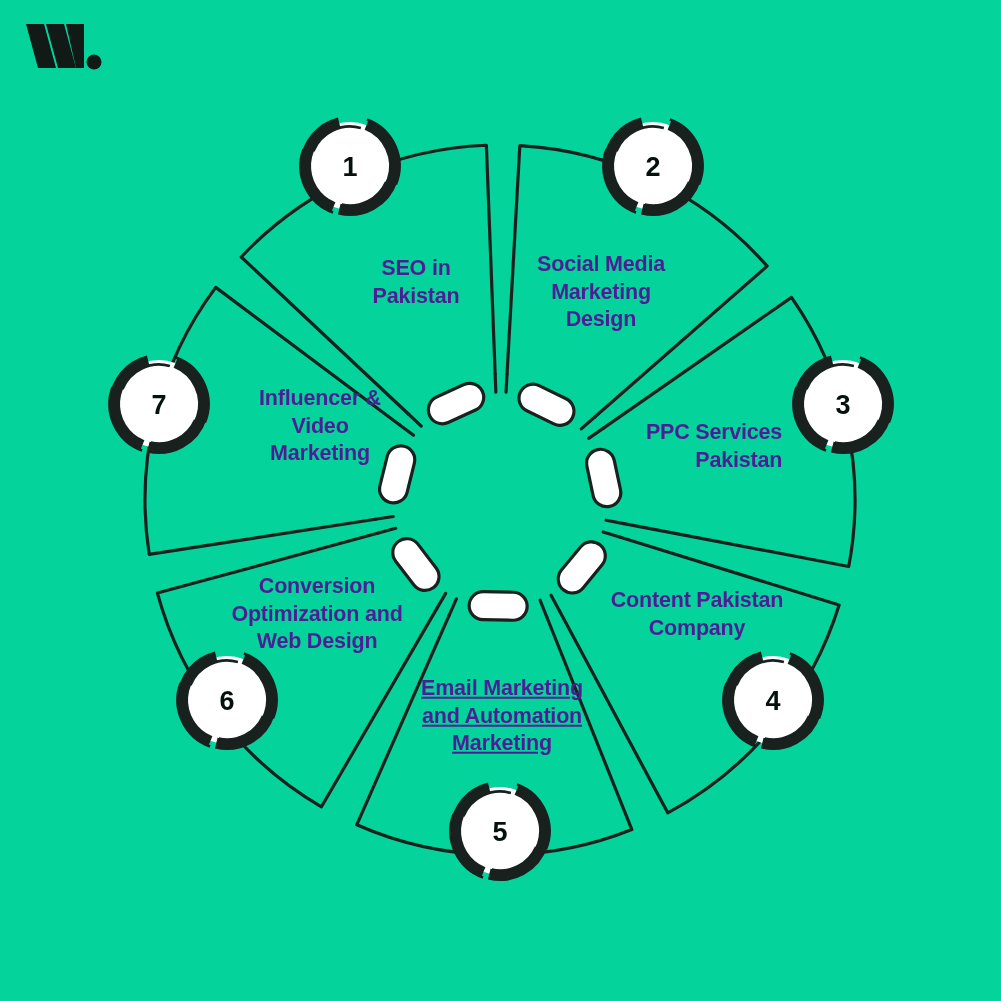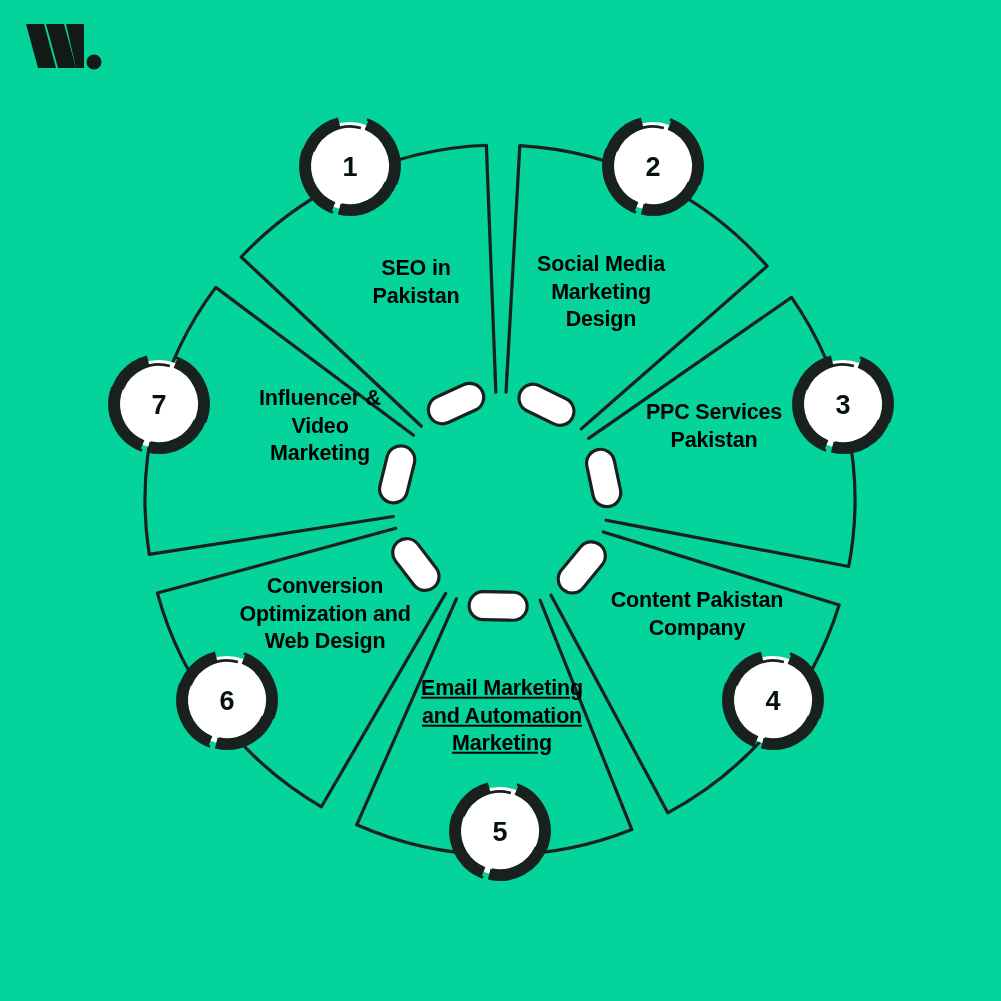--- a/index.html
+++ b/index.html
@@ -66,21 +66,21 @@
     fill: #05110D;
     font-family: "Liberation Sans", sans-serif;
     font-size: 27px;
     font-weight: bold;
     text-anchor: middle;
     dominant-baseline: central;
     letter-spacing: 0px;
   }
   .seg-label {
     position: absolute;
-    color: #000000;
+    color: #4c1d95;
     font-family: "Liberation Sans", sans-serif;
     font-weight: bold;
     font-size: 21.5px;
     line-height: 1.28;
     text-align: center;
     transform: translate(-50%, -50%);
     white-space: pre-line;
     letter-spacing: -0.2px;
   }
 </style>
@@ -202,28 +202,28 @@
         </g>
       </g>
   </svg>
 
   <div id="labels">
       <div class="seg-label" style="left: 416px; top: 283px;">SEO in
 Pakistan</div>
       <div class="seg-label" style="left: 601px; top: 292px;">Social Media
 Marketing
 Design</div>
-      <div class="seg-label" style="left: 714px; top: 427px;">PPC Services
+      <div class="seg-label" style="left: 714px; top: 447px; text-align: right;">PPC Services
 Pakistan</div>
       <div class="seg-label" style="left: 697px; top: 615px;">Content Pakistan
 Company</div>
       <div class="seg-label" style="left: 502px; top: 716px; text-decoration: underline;">Email Marketing
 and Automation
 Marketing</div>
-      <div class="seg-label" style="left: 317px; top: 614px; margin-left: 8px;">Conversion
+      <div class="seg-label" style="left: 317px; top: 614px;">Conversion
 Optimization and
 Web Design</div>
       <div class="seg-label" style="left: 292px; top: 426px; margin-left: 28px;">Influencer &amp;
 Video
 Marketing</div>
     </div>
 
 </div>
 
 </body></html>

